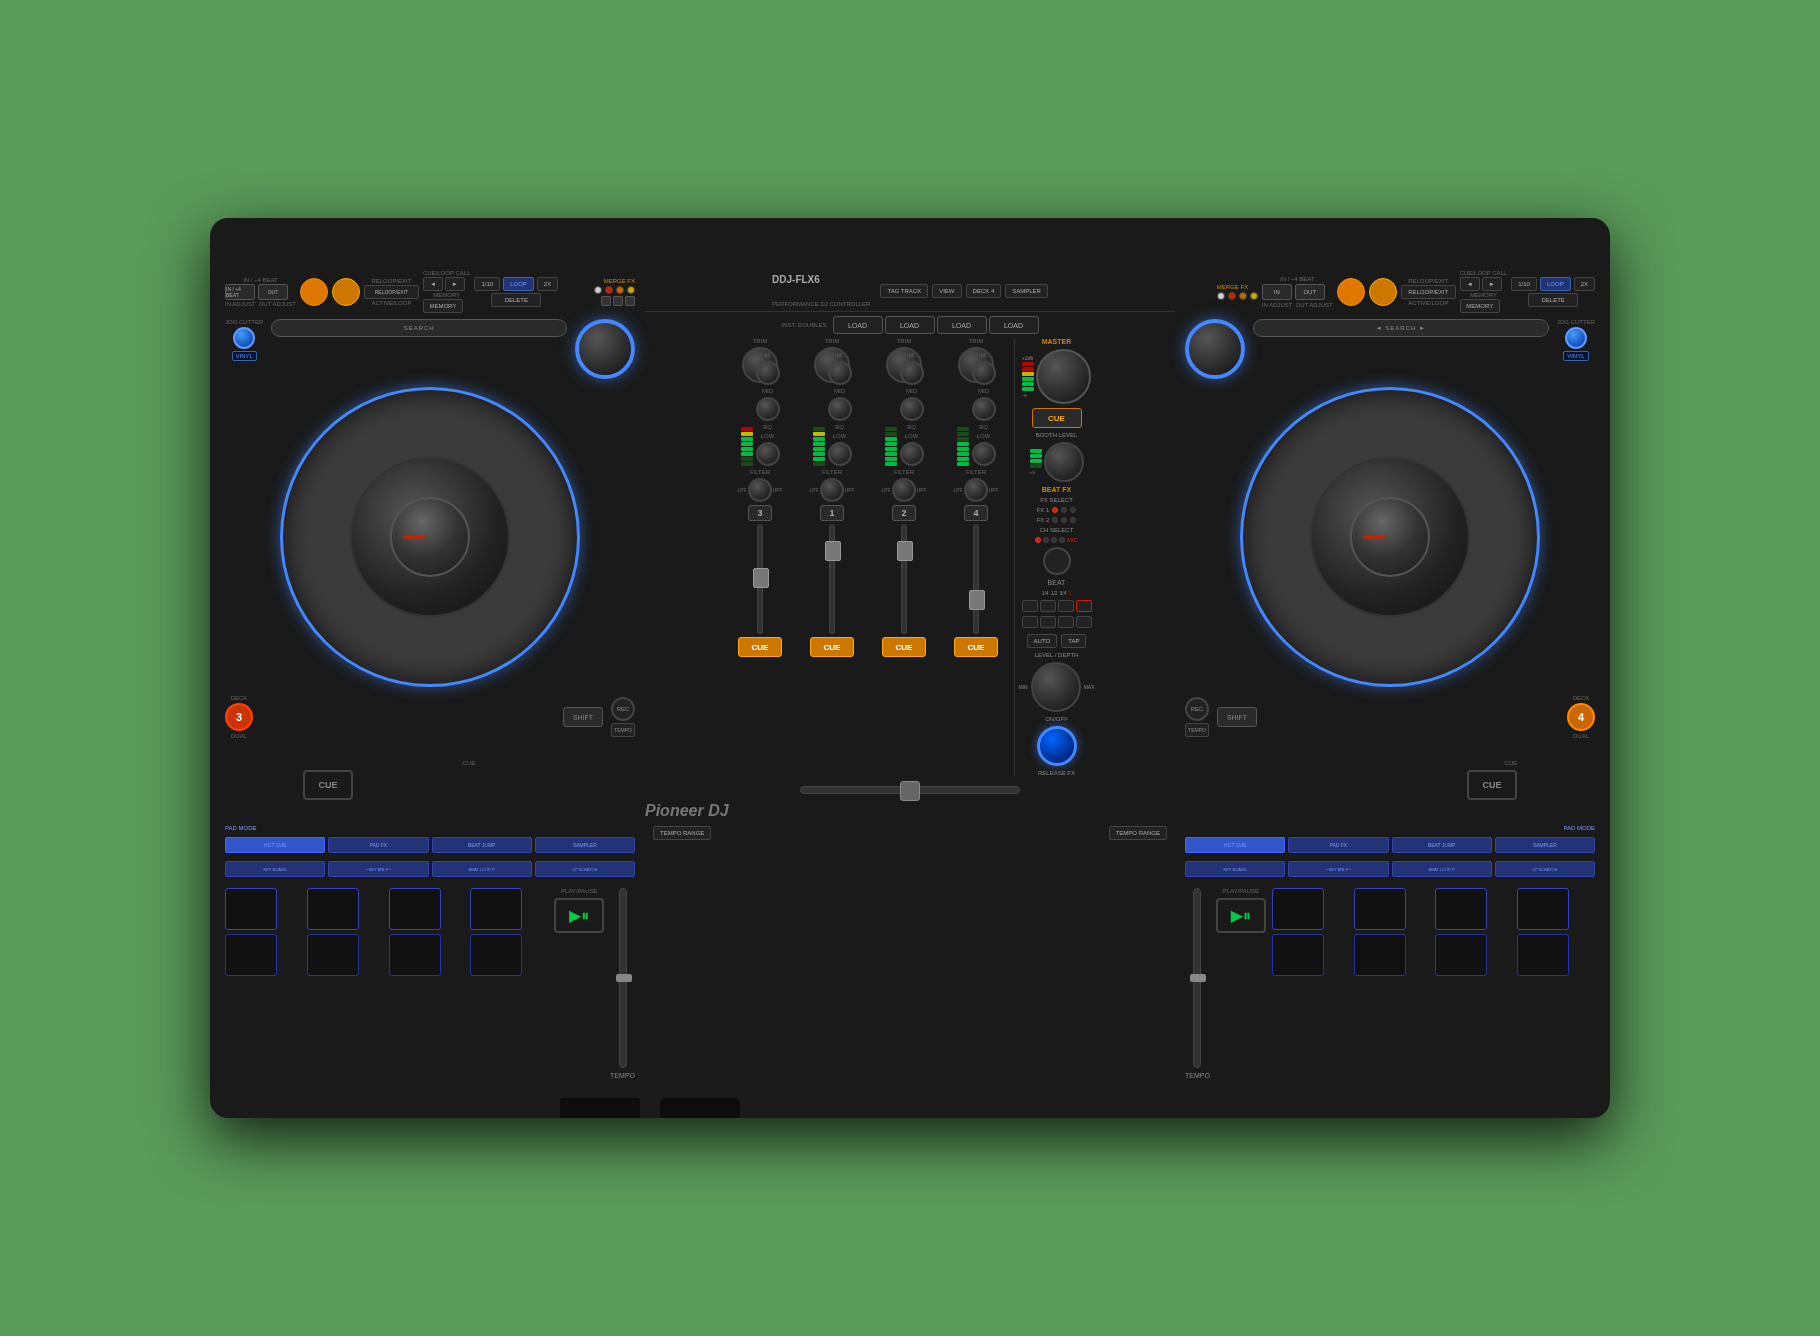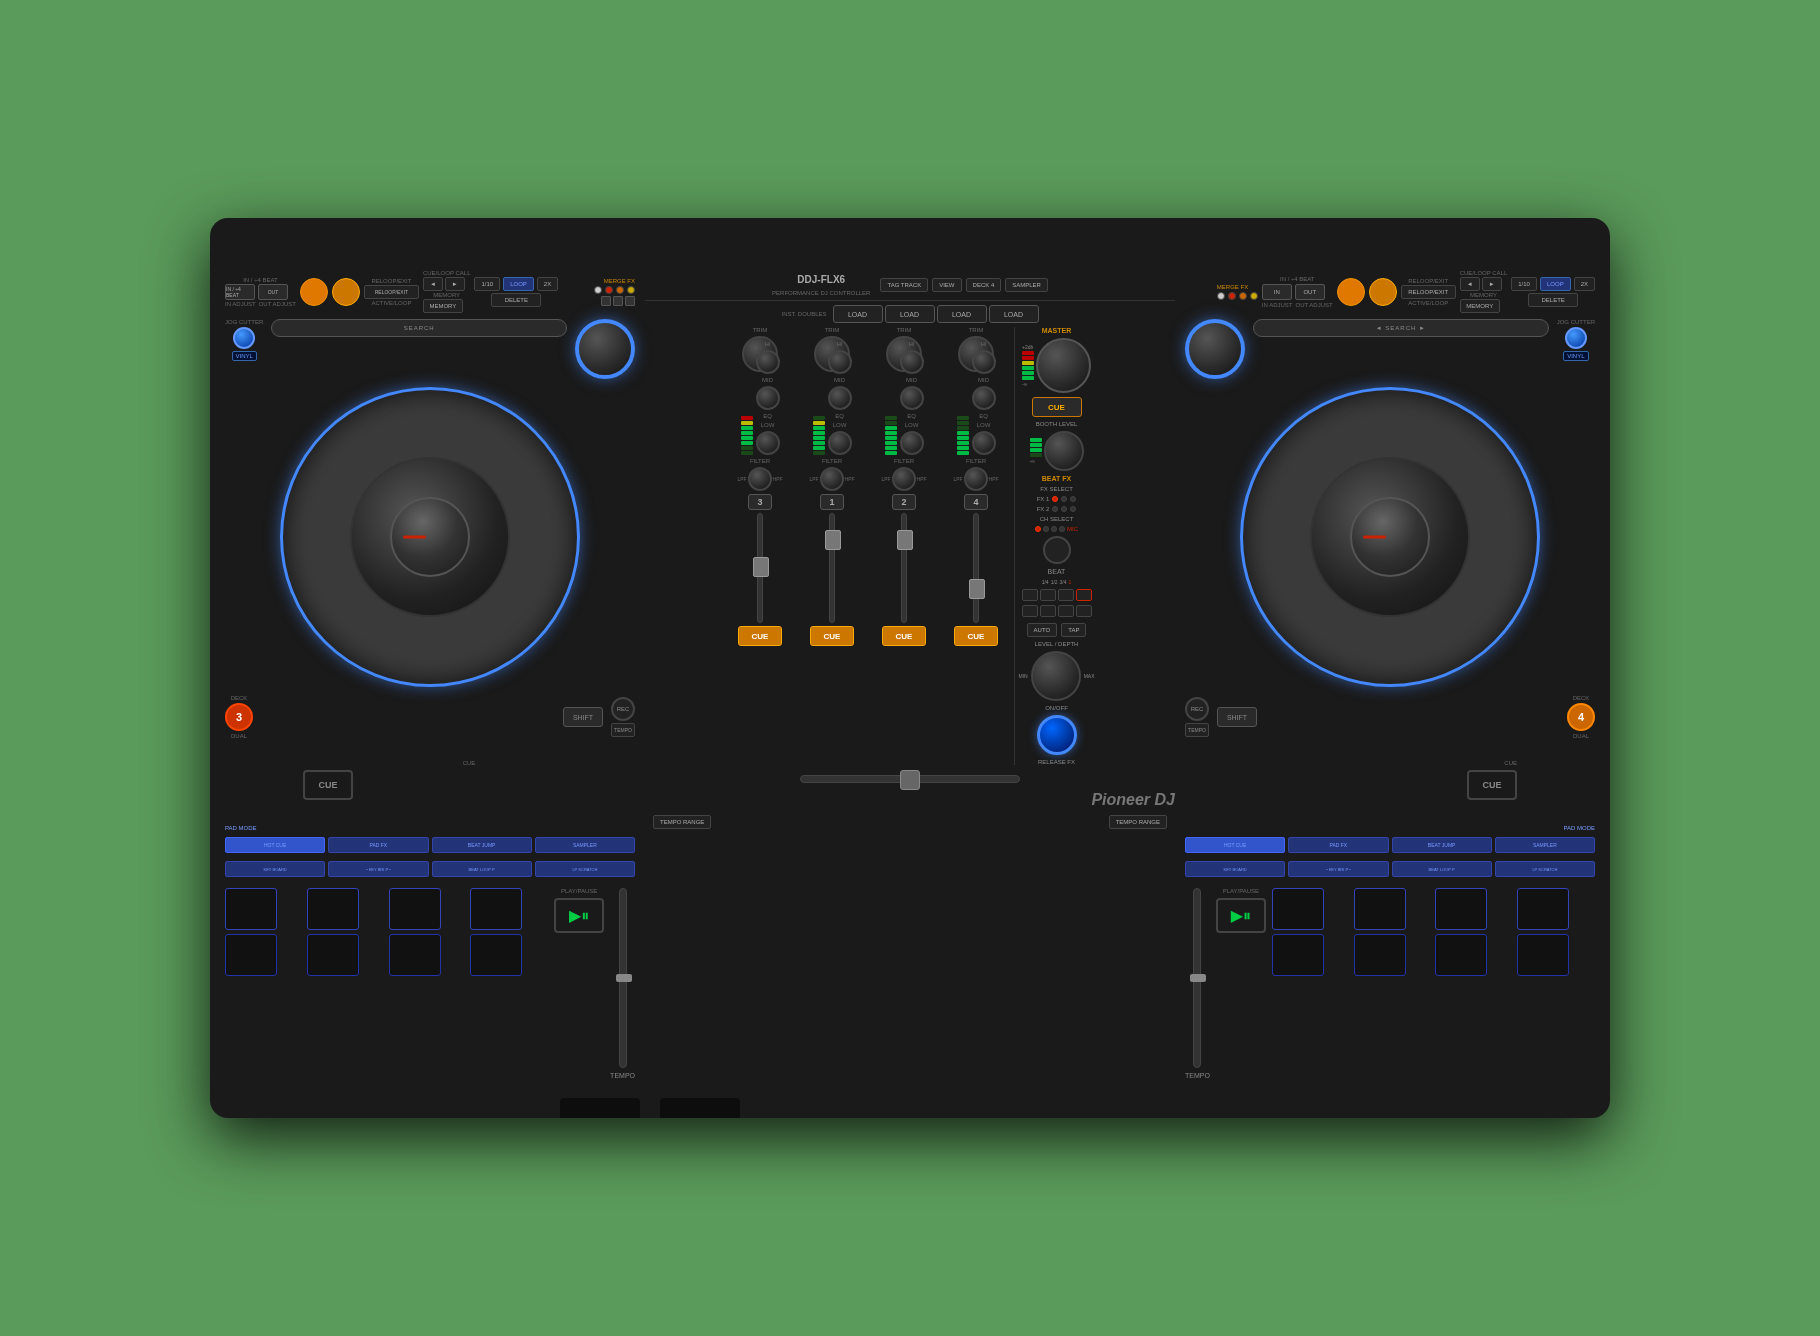--- a/index.html
+++ b/index.html
@@ -686,21 +686,21 @@
             </div>
             <span class="tempo-label">TEMPO</span>
           </div>
         </div>
       </div>
     </div>
 
     <div class="section-center">
 
       <div class="row" style="justify-content:center; gap:10px; padding:4px 0; border-bottom:1px solid #333; margin-bottom:4px;">
-        <div class="col" style="align-items:center; gap:5px;">
+        <div class="col" style="align-items:flex-start; gap:16px;">
           <span style="font-size:10px;color:#aaa;font-weight:bold;">DDJ-FLX6</span>
           <span style="font-size:6px;color:#666;">PERFORMANCE DJ CONTROLLER</span>
         </div>
         <div class="row" style="gap:4px;">
           <div class="btn-tiny-rect">TAG TRACK</div>
           <div class="btn-tiny-rect">VIEW</div>
           <div class="btn-tiny-rect">DECK 4</div>
           <div class="btn-tiny-rect">SAMPLER</div>
         </div>
       </div>
@@ -978,21 +978,21 @@
           <span style="font-size:6px;color:#888;">RELEASE FX</span>
         </div>
       </div>
 
       <div class="col" style="align-items:center; margin-top:10px; gap:4px;">
         <div class="crossfader-track">
           <div class="crossfader-thumb"></div>
         </div>
       </div>
 
-      <div style="text-align:right; margin-top:8px;">
+      <div style="text-align:left; margin-top:8px;">
         <span style="font-size:16px;color:#777;font-style:italic;font-weight:bold;">Pioneer DJ</span>
       </div>
 
       <div class="row" style="justify-content:space-between; margin-top:6px; padding:0 8px;">
         <div class="btn-tiny-rect">TEMPO RANGE</div>
         <div class="btn-tiny-rect">TEMPO RANGE</div>
       </div>
     </div>
 
     <div class="section-right-main">

